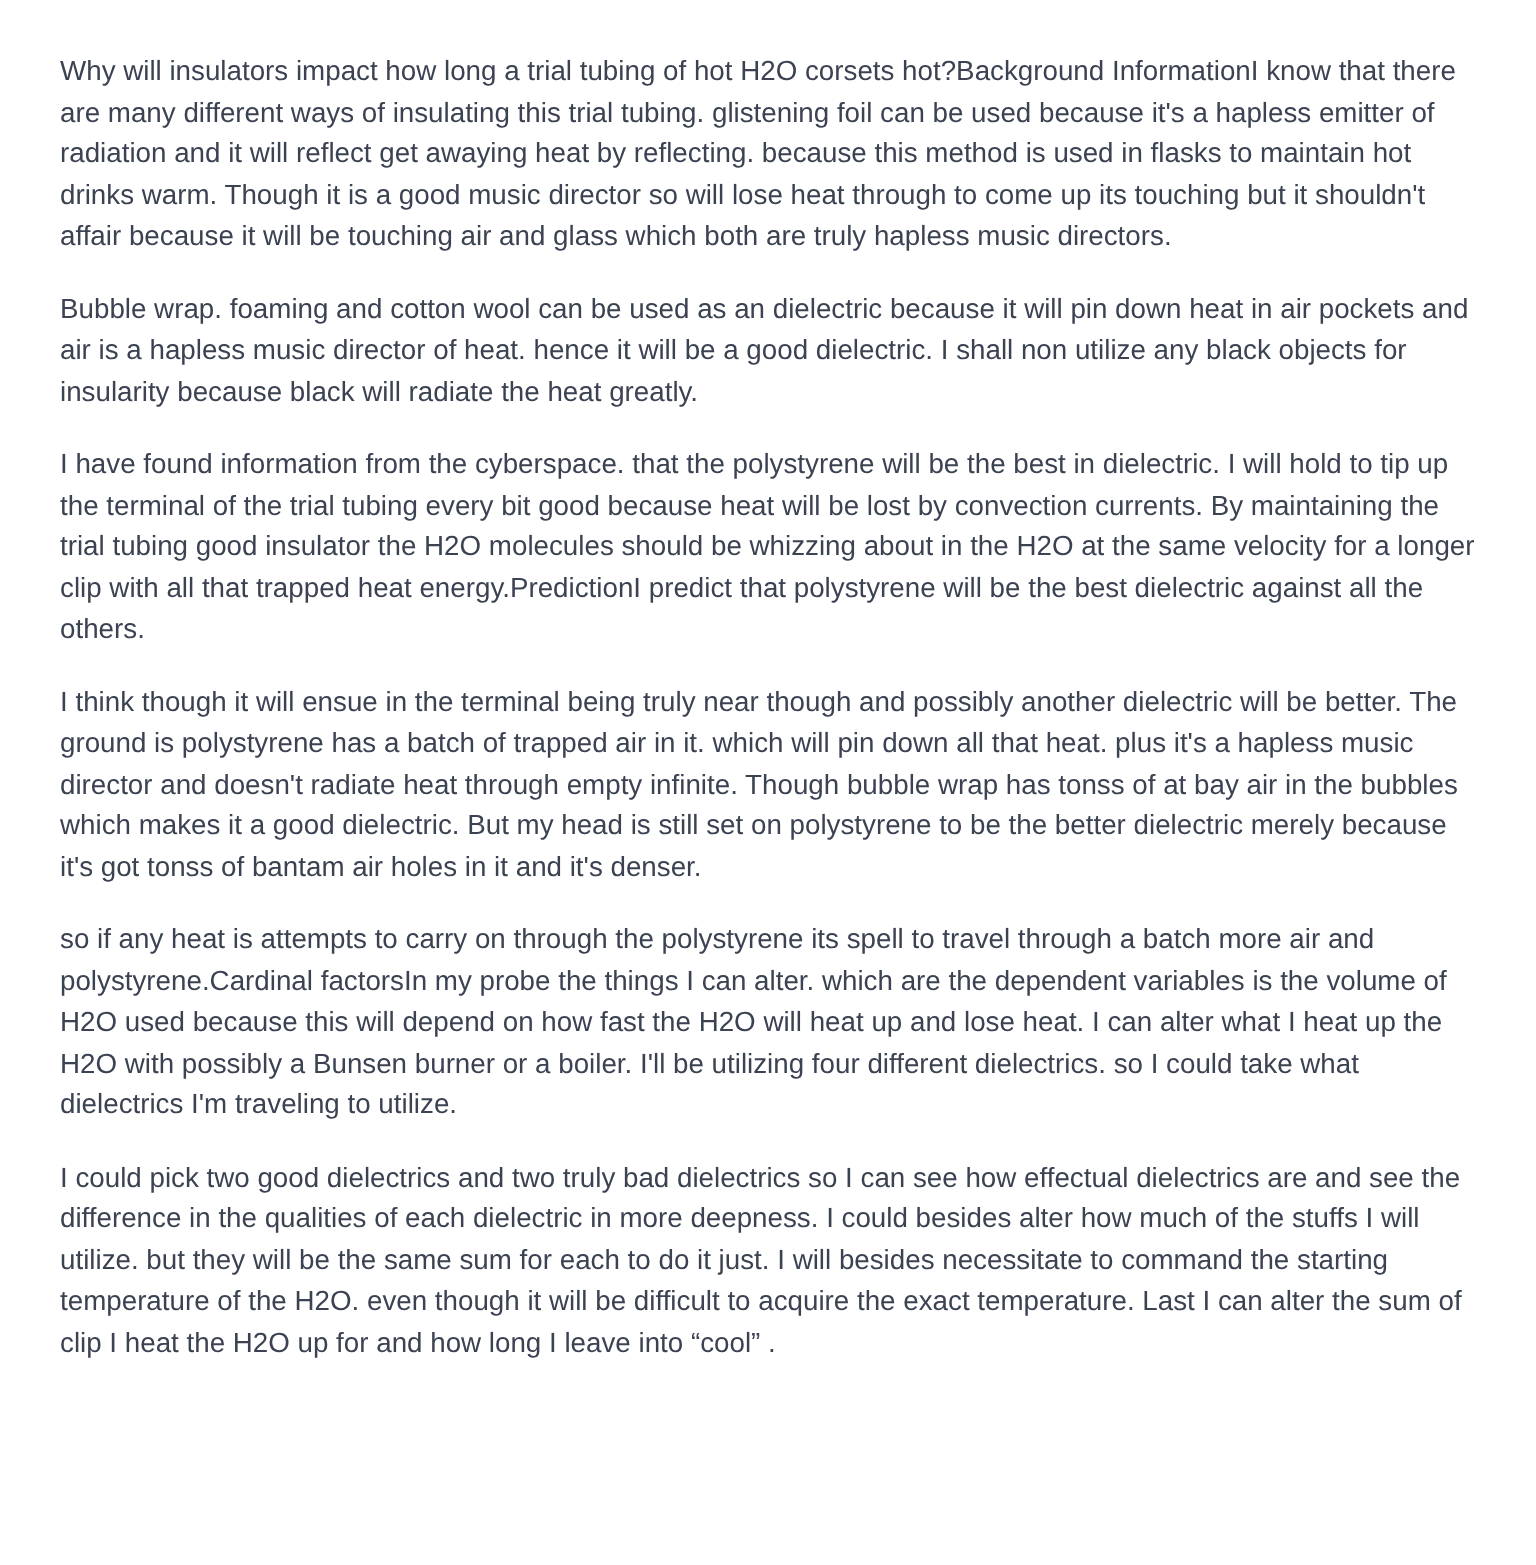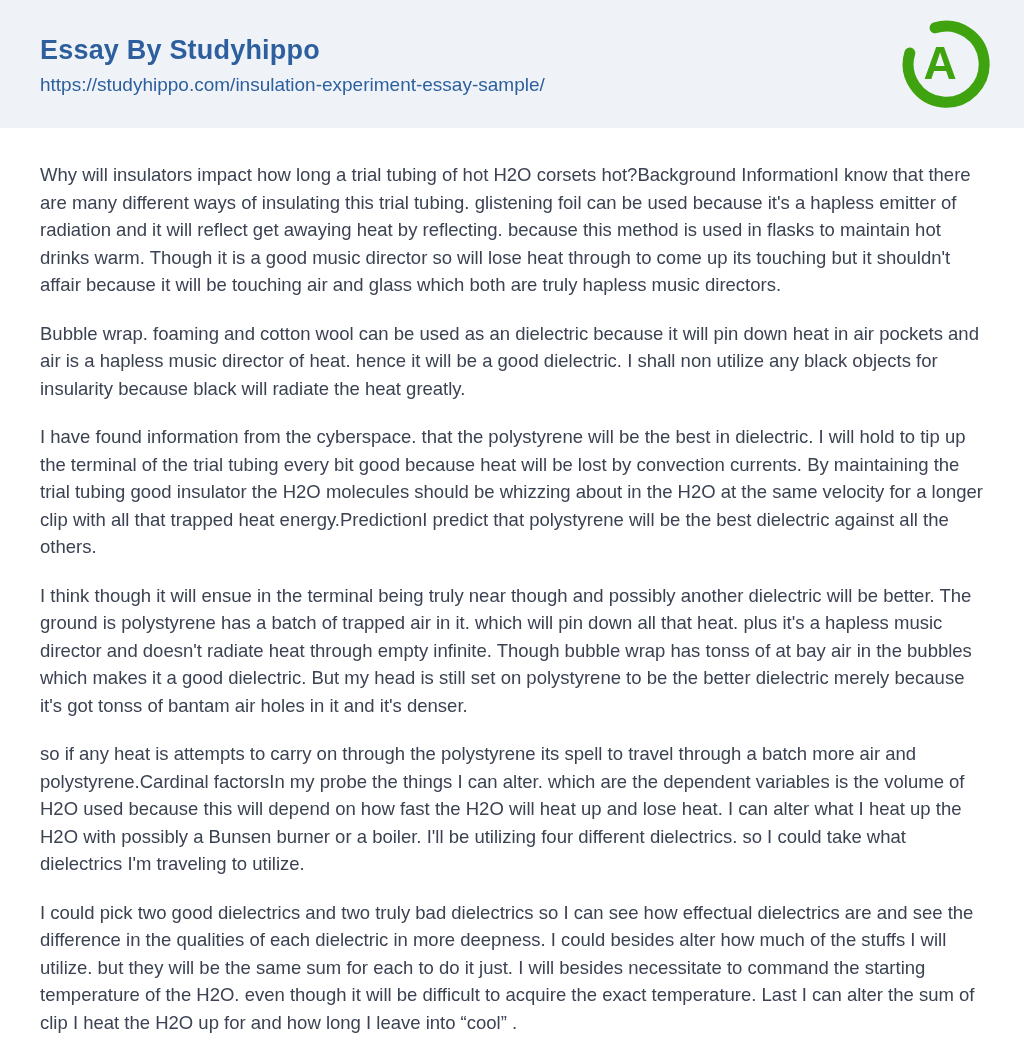--- a/index.html
+++ b/index.html
@@ -86,35 +86,20 @@
     line-height:27.5px;
     font-weight:400;
     max-width:944px;
   }
 </style>
 </head>
 <body>
 
 <div class="page">
 
-  <header class="site-header">
-    <div class="header-text">
-      <div class="site-title">Essay By Studyhippo</div>
-      <a class="page-url">https://studyhippo.com/insulation-experiment-essay-sample/</a>
-    </div>
-
-    <div class="logo">
-      <span>
-        <svg width="90" height="90" viewBox="0 0 90 90" aria-hidden="true">
-          <path d="M 34.1 8.8 A 38 38 0 1 1 8.8 34.1" fill="none" stroke="#3fa30f" stroke-width="11" stroke-linecap="round"></path>
-        </svg>
-      </span>
-      <span class="logo-letter">A</span>
-    </div>
-  </header>
 
   <main class="content">
 
     <p>Why will insulators impact how long a trial tubing of hot H2O corsets hot?Background InformationI know that there are many different ways of insulating this trial tubing. glistening foil can be used because it's a hapless emitter of radiation and it will reflect get awaying heat by reflecting. because this method is used in flasks to maintain hot drinks warm. Though it is a good music director so will lose heat through to come up its touching but it shouldn't affair because it will be touching air and glass which both are truly hapless music directors.</p>
     <p>Bubble wrap. foaming and cotton wool can be used as an dielectric because it will pin down heat in air pockets and air is a hapless music director of heat. hence it will be a good dielectric. I shall non utilize any black objects for insularity because black will radiate the heat greatly.</p>
     <p>I have found information from the cyberspace. that the polystyrene will be the best in dielectric. I will hold to tip up the terminal of the trial tubing every bit good because heat will be lost by convection currents. By maintaining the trial tubing good insulator the H2O molecules should be whizzing about in the H2O at the same velocity for a longer clip with all that trapped heat energy.PredictionI predict that polystyrene will be the best dielectric against all the others.</p>
     <p>I think though it will ensue in the terminal being truly near though and possibly another dielectric will be better. The ground is polystyrene has a batch of trapped air in it. which will pin down all that heat. plus it's a hapless music director and doesn't radiate heat through empty infinite. Though bubble wrap has tonss of at bay air in the bubbles which makes it a good dielectric. But my head is still set on polystyrene to be the better dielectric merely because it's got tonss of bantam air holes in it and it's denser.</p>
     <p>so if any heat is attempts to carry on through the polystyrene its spell to travel through a batch more air and polystyrene.Cardinal factorsIn my probe the things I can alter. which are the dependent variables is the volume of H2O used because this will depend on how fast the H2O will heat up and lose heat. I can alter what I heat up the H2O with possibly a Bunsen burner or a boiler. I'll be utilizing four different dielectrics. so I could take what dielectrics I'm traveling to utilize.</p>
     <p>I could pick two good dielectrics and two truly bad dielectrics so I can see how effectual dielectrics are and see the difference in the qualities of each dielectric in more deepness. I could besides alter how much of the stuffs I will utilize. but they will be the same sum for each to do it just. I will besides necessitate to command the starting temperature of the H2O. even though it will be difficult to acquire the exact temperature. Last I can alter the sum of clip I heat the H2O up for and how long I leave into “cool” .</p>
 

